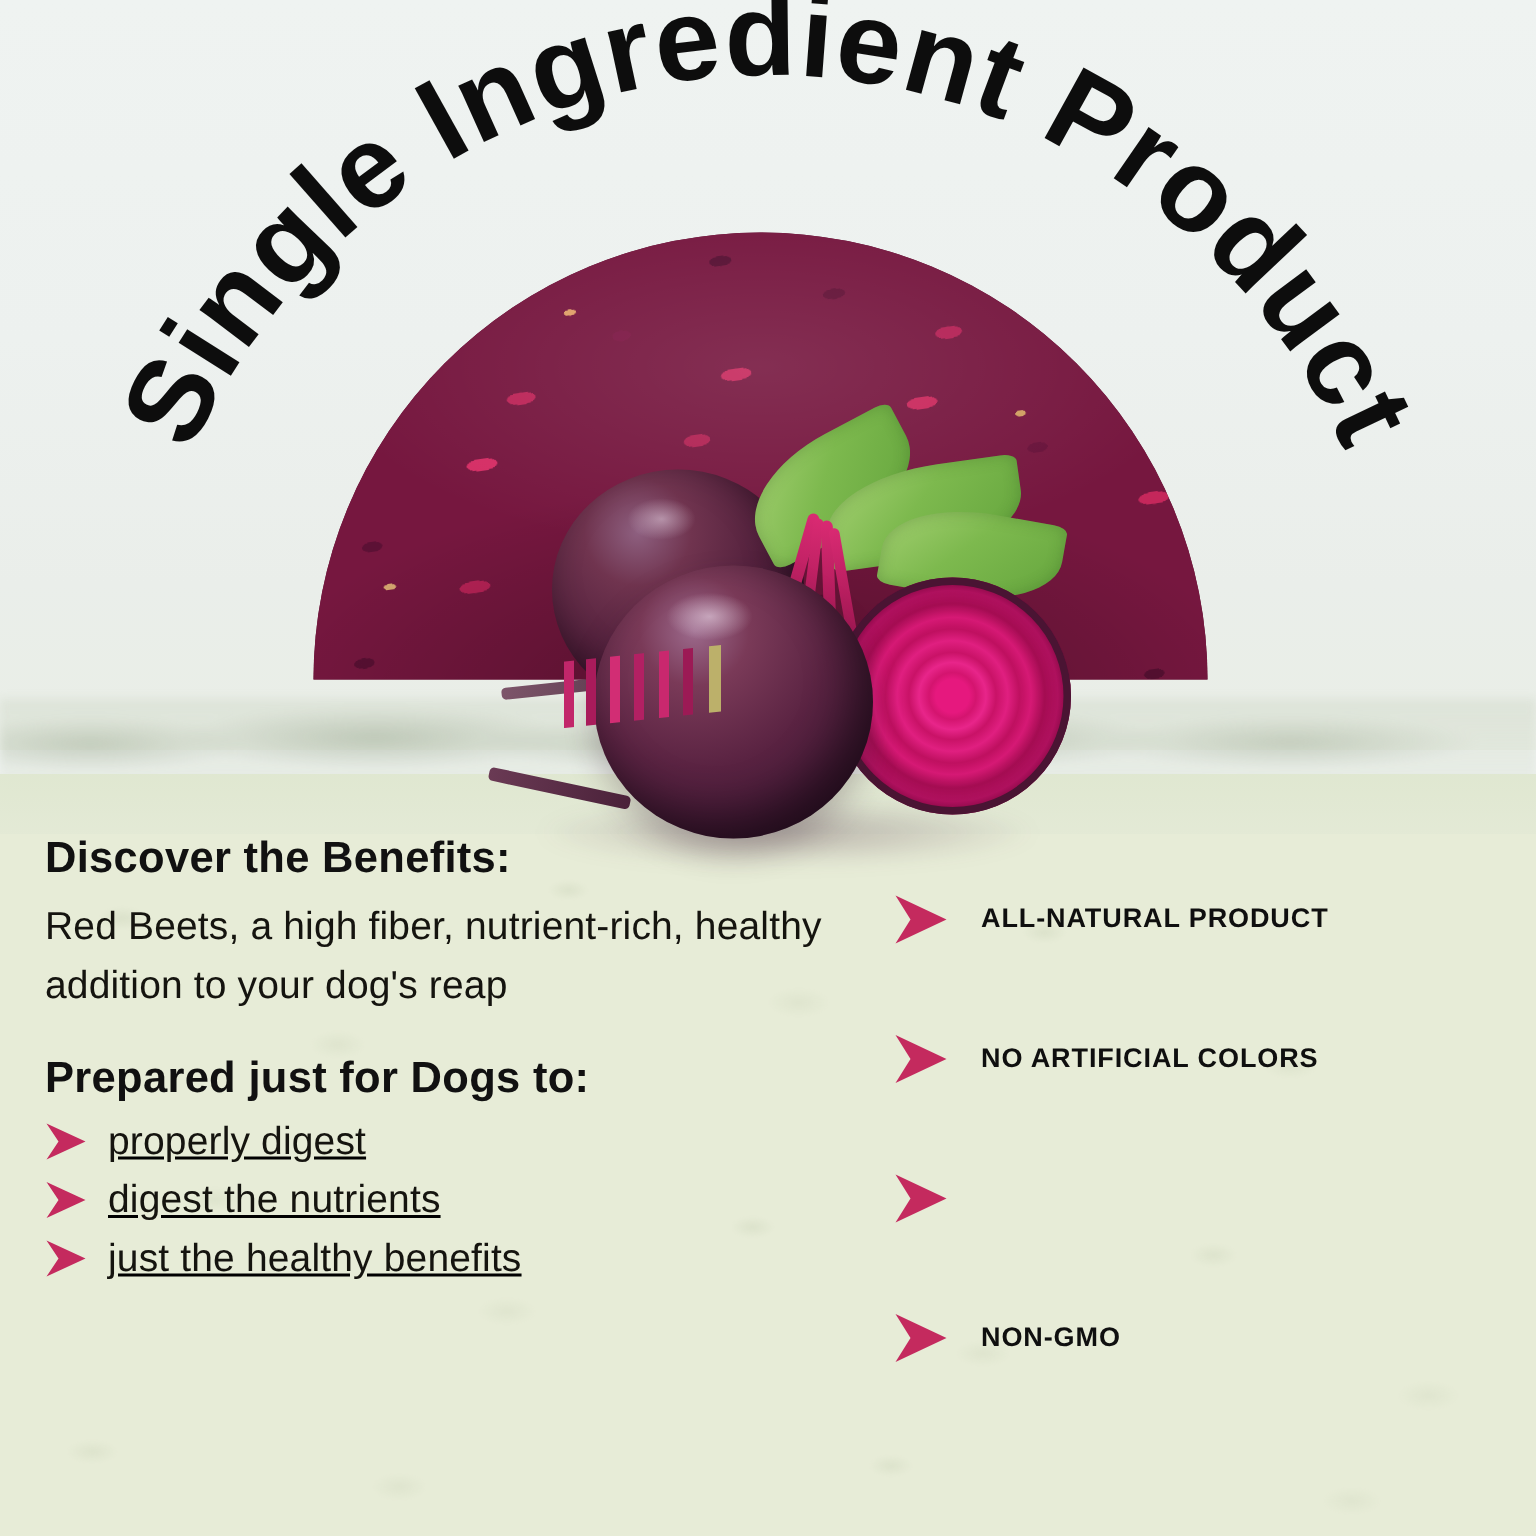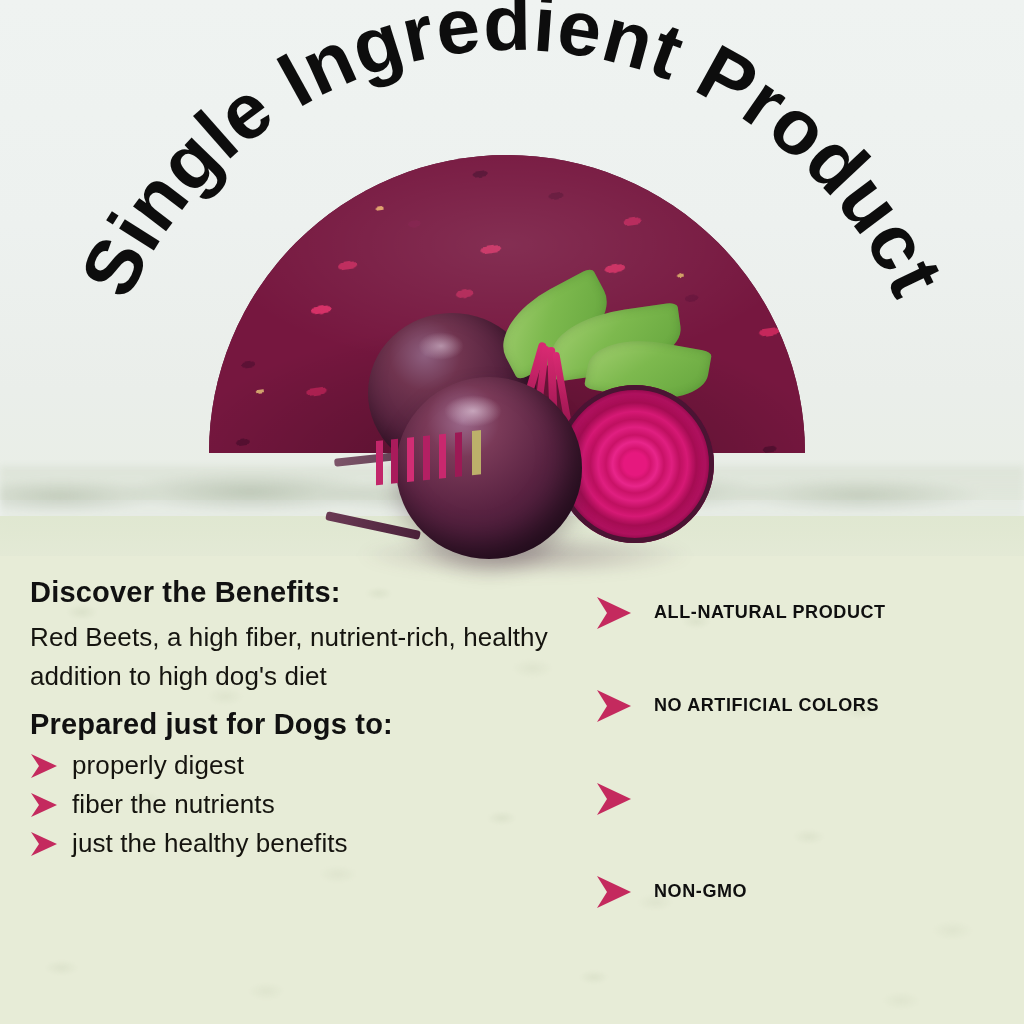--- a/index.html
+++ b/index.html
@@ -251,36 +251,36 @@
     transform:rotate(-6deg);
     border-radius:4px;
   }
   .beet-shadow {
     position:absolute; left:60px; top:248px; width:330px; height:44px;
     background:radial-gradient(ellipse at center, rgba(74,40,62,.30), transparent 72%);
     filter:blur(6px);
   }
 
   
-  .col-left  { position:absolute; left:30px;  top:576px; width:520px; }
+  .col-left  { position:absolute; left:30px;  top:556px; width:520px; }
   .col-right { position:absolute; left:596px; top:566px; width:420px; }
 
   .heading {
     font-size:29px; font-weight:700; color:#111; letter-spacing:.2px;
     line-height:1.15; margin-bottom:9px;
   }
   .body-copy {
     font-size:26px; color:#15140f; line-height:1.47; letter-spacing:.1px;
   }
-  .heading-2 { margin-top:13px; }
+  .heading-2 { margin-top:28px; }
 
   ul { list-style:none; }
   .bullet-row { display:flex; align-items:center; }
 
-  .left-list .bullet-row { margin-top:8px; }
+  .left-list .bullet-row { margin-top:8px;text-decoration:underline; }
   .left-list .bullet-text {
     font-size:26px; color:#15140f; letter-spacing:.1px;
   }
 
   .right-list .bullet-row { height:93px; }
   .right-list .bullet-text {
     font-size:18px; font-weight:700; color:#0f0f0f;
     letter-spacing:.6px; text-transform:uppercase;
   }
 
@@ -329,36 +329,36 @@
     <div class="beet beet-cut"></div>
     <div class="beet-cut-skin"></div>
 
     <div class="beet beet-front"></div>
     <div class="stalk-cluster"></div>
     <div class="root root-a"></div>
   </div>
 
   <div class="col-left">
     <div class="heading">Discover the Benefits:</div>
-    <div class="body-copy">Red Beets, a high fiber, nutrient-rich, healthy addition to high dog's diet</div>
+    <div class="body-copy">Red Beets, a high fiber, nutrient-rich, healthy addition to your dog's reap</div>
 
     <div class="heading heading-2">Prepared just for Dogs to:</div>
 
     <ul class="left-list">
       <li class="bullet-row">
         <svg class="arrow arrow-sm" viewBox="0 0 28 26">
           <path d="M1,1 L27,13 L1,25 L9,13 Z" fill="#c42a5e"></path>
         </svg>
         <span class="bullet-text">properly digest</span>
       </li>
       <li class="bullet-row">
         <svg class="arrow arrow-sm" viewBox="0 0 28 26">
           <path d="M1,1 L27,13 L1,25 L9,13 Z" fill="#c42a5e"></path>
         </svg>
-        <span class="bullet-text">fiber the nutrients</span>
+        <span class="bullet-text">digest the nutrients</span>
       </li>
       <li class="bullet-row">
         <svg class="arrow arrow-sm" viewBox="0 0 28 26">
           <path d="M1,1 L27,13 L1,25 L9,13 Z" fill="#c42a5e"></path>
         </svg>
         <span class="bullet-text">just the healthy benefits</span>
       </li>
     </ul>
   </div>
 

